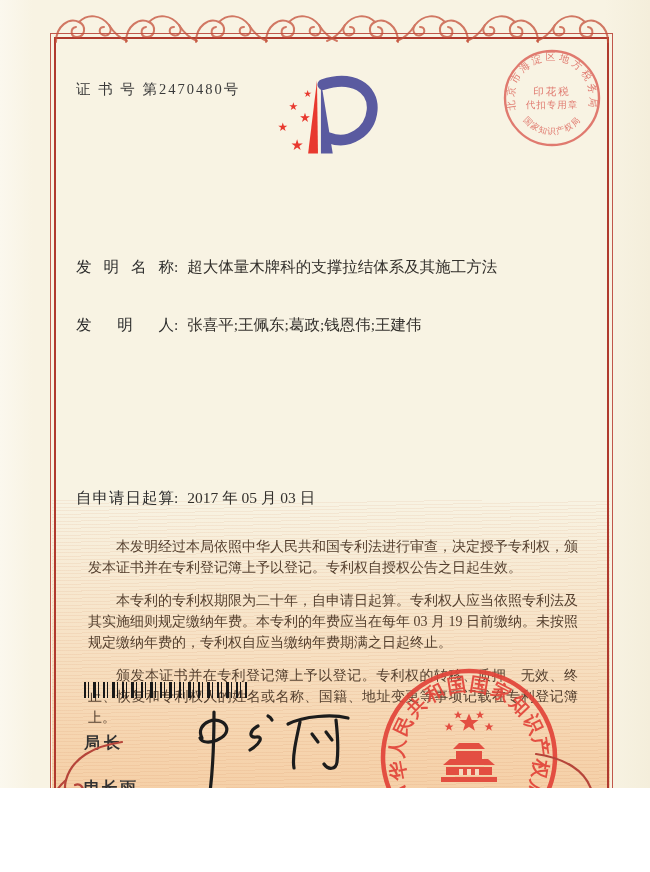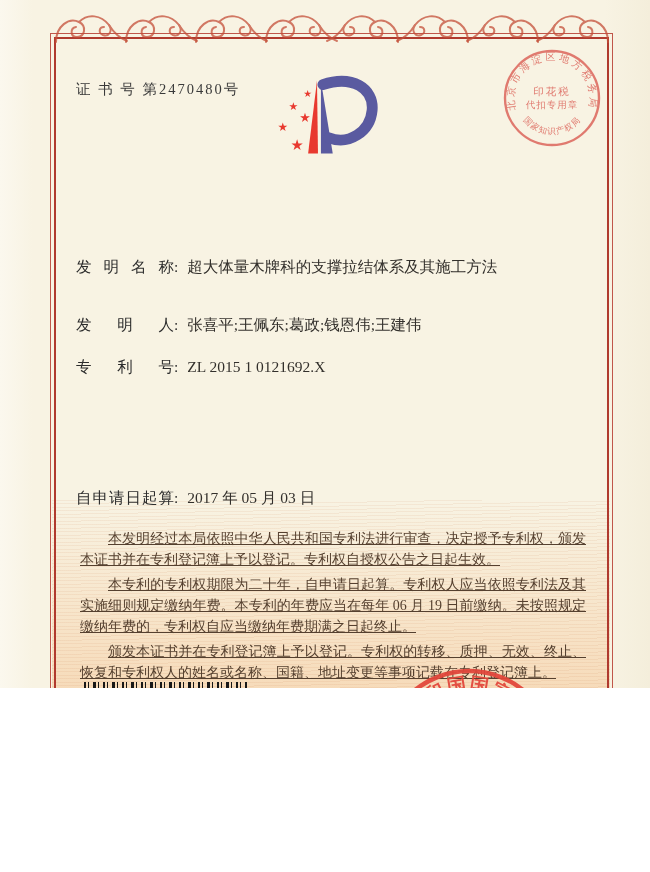--- a/index.html
+++ b/index.html
@@ -1,17 +1,17 @@
 <!DOCTYPE html>
 <html><head>
 <meta charset="utf-8">
 <style>
   html,body{margin:0;padding:0;}
   body{font-family:"Liberation Serif", serif; width:650px; height:872px; overflow:hidden;}
-  .page{position:relative;width:650px;height:688px;
+  .page{position:relative;width:650px;height:788px;
     background:linear-gradient(90deg,#fbf8ee 0,#f8f3e3 5%,#f8f3e3 93%,#f4eedb 100%);
     overflow:hidden;}
   
   .tint{position:absolute;left:52px;top:500px;width:558px;height:345px;z-index:0;
     background:linear-gradient(180deg,rgba(246,210,170,0) 0%,rgba(246,206,162,.35) 30%,rgba(245,198,150,.68) 70%,rgba(244,196,148,.85) 100%);}
   .tint::after{content:'';position:absolute;inset:0;
     background:repeating-linear-gradient(179deg,rgba(196,110,60,.09) 0 1px,transparent 1px 3.5px);}
   
   .frame{position:absolute;left:50px;top:33px;width:561px;height:813px;
     border:1px solid #c0564a;z-index:1;pointer-events:none;}
@@ -24,21 +24,21 @@
   .logo{position:absolute;left:252px;top:74px;width:128px;height:97px;z-index:2;}
   .taxstamp{position:absolute;left:498px;top:44px;width:108px;height:108px;z-index:2;opacity:.88;}
   .title{position:absolute;left:50px;top:182px;width:561px;z-index:2;text-align:center;
     font-size:31px;font-weight:bold;color:#1e1e1e;letter-spacing:17px;text-indent:8px;}
   .frow{position:absolute;left:76px;z-index:2;font-size:15.5px;color:#2c2c2c;white-space:nowrap;}
   .flabel{display:inline-block;width:98px;text-align:justify;text-align-last:justify;}
   .fcolon{margin-right:9px;}
   .fval{color:#33302c;}
   .bodytext{position:absolute;left:76px;top:524px;width:514px;z-index:2;
     font-size:14px;line-height:21px;color:#55402f;text-align:justify;}
-  .bodytext p{margin:4px;text-indent:2em;text-decoration:underline;}
+  .bodytext p{margin:12px;text-indent:2em;}
   .barcode{position:absolute;left:84px;top:682px;width:163px;height:16px;z-index:2;
     background:repeating-linear-gradient(90deg,#181818 0 2px,transparent 2px 4px,#181818 4px 5px,transparent 5px 9px,#181818 9px 12px,transparent 12px 14px,#181818 14px 15px,transparent 15px 19px);}
   .sig-role{position:absolute;left:84px;top:733px;z-index:2;font-size:16px;font-weight:700;letter-spacing:4px;color:#333;}
   .sig-name{position:absolute;left:84px;top:762px;z-index:2;font-size:16px;font-weight:700;letter-spacing:2px;color:#333;margin-top:16px;}
   .signature{position:absolute;left:180px;top:704px;width:178px;height:100px;z-index:3;}
   .seal{position:absolute;left:378px;top:666px;width:182px;height:182px;z-index:2;opacity:.93;}
   .sealdate{position:absolute;left:388px;top:794px;z-index:4;font-size:15.5px;font-weight:600;letter-spacing:1.5px;color:#1f1f1f;}
   .footer{position:absolute;left:50px;top:830px;width:561px;z-index:2;text-align:left;
     font-size:12.5px;color:#4a4a4a;letter-spacing:2px;}
   svg text{font-family:"Liberation Serif", serif;}
@@ -123,30 +123,27 @@
     <text x="0" y="10" fill="#dd6a60" font-size="9.5" letter-spacing="1" text-anchor="middle">代扣专用章</text>
   </svg>
 
 
   <div class="frow" style="top:257px">
     <span class="flabel">发明名称</span><span class="fcolon">:</span><span class="fval">超大体量木牌科的支撑拉结体系及其施工方法</span>
   </div>
   <div class="frow" style="top:315px">
     <span class="flabel">发明人</span><span class="fcolon">:</span><span class="fval">张喜平;王佩东;葛政;钱恩伟;王建伟</span>
   </div>
-  <div class="frow" style="top:357px">
-    <span class="flabel">专利号</span><span class="fcolon">:</span><span class="fval">ZL 2015 1 0121692.X</span>
-  </div>
   <div class="frow" style="top:488px">
     <span class="flabel">自申请日起算</span><span class="fcolon">:</span><span class="fval">2017 年 05 月 03 日</span>
   </div>
 
   <div class="bodytext">
     <p>本发明经过本局依照中华人民共和国专利法进行审查，决定授予专利权，颁发本证书并在专利登记簿上予以登记。专利权自授权公告之日起生效。</p>
-    <p>本专利的专利权期限为二十年，自申请日起算。专利权人应当依照专利法及其实施细则规定缴纳年费。本专利的年费应当在每年 06 月 19 日前缴纳。未按照规定缴纳年费的，专利权自应当缴纳年费期满之日起终止。</p>
+    <p>本专利的专利权期限为二十年，自申请日起算。专利权人应当依照专利法及其实施细则规定缴纳年费。本专利的年费应当在每年 03 月 19 日前缴纳。未按照规定缴纳年费的，专利权自应当缴纳年费期满之日起终止。</p>
     <p>颁发本证书并在专利登记簿上予以登记。专利权的转移、质押、无效、终止、恢复和专利权人的姓名或名称、国籍、地址变更等事项记载在专利登记簿上。</p>
   </div>
 
   <div class="barcode"></div>
 
   <div class="sig-role">局长</div>
   <div class="sig-name">申长雨</div>
 
   <svg class="signature" viewBox="0 0 178 100">
     <g fill="none" stroke="#1c1c1c" stroke-width="3.2" stroke-linecap="round" stroke-linejoin="round">

